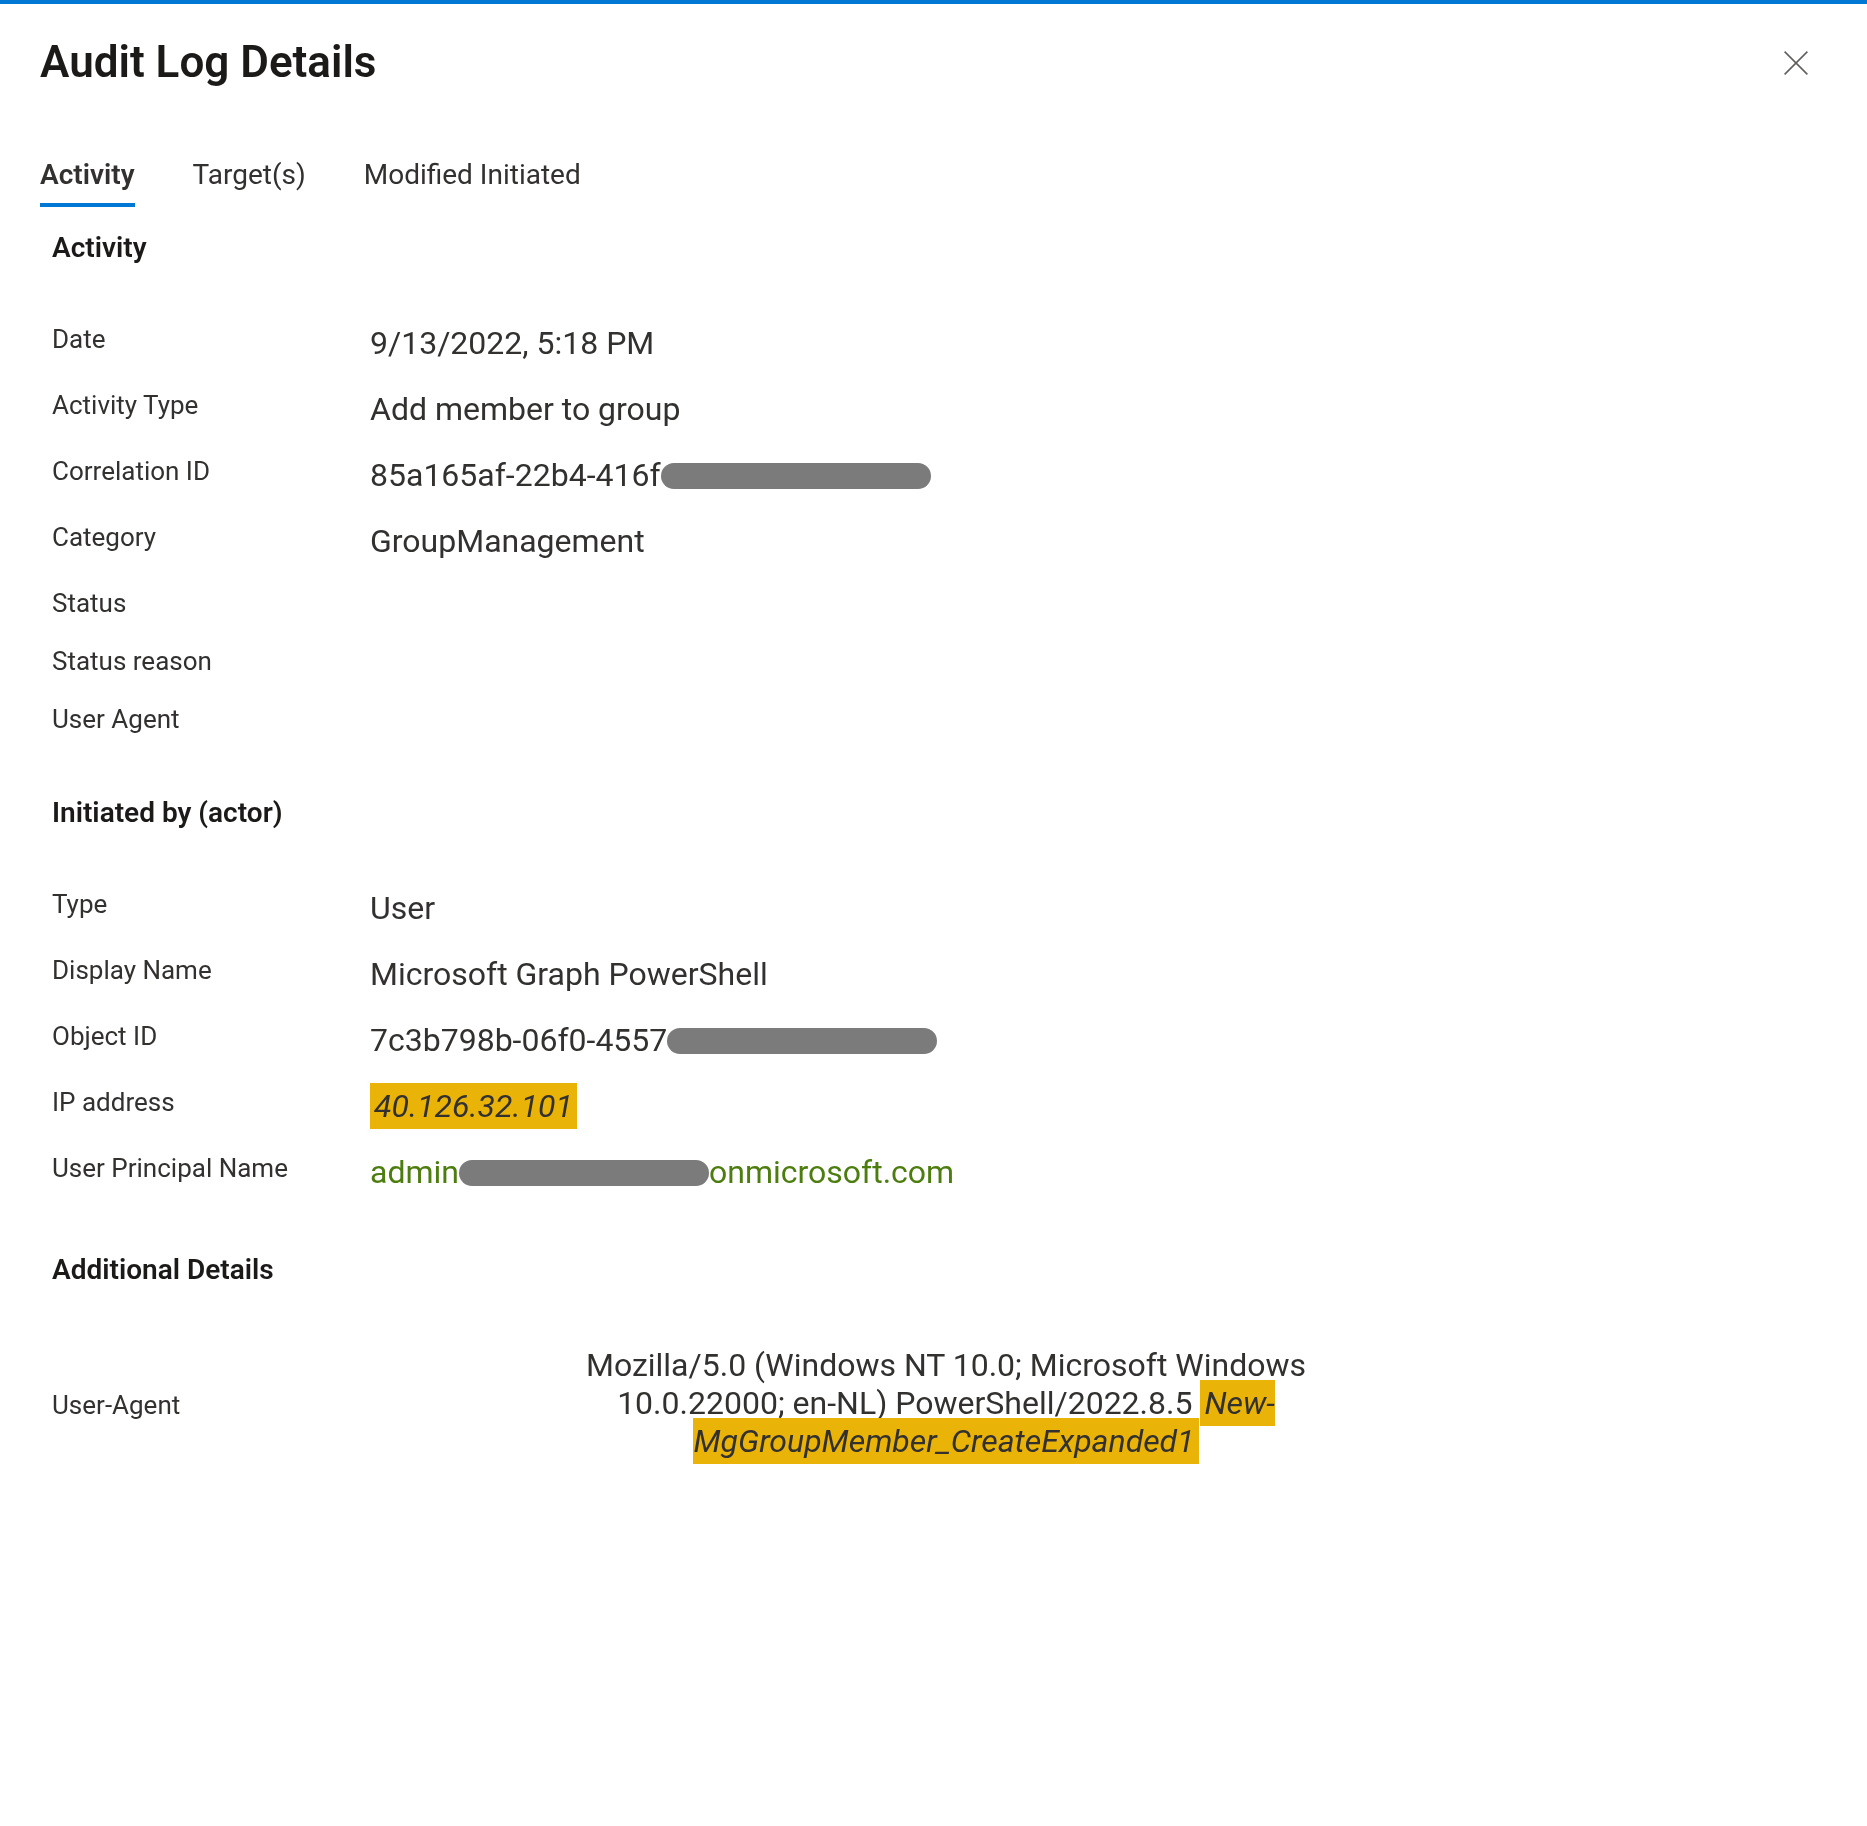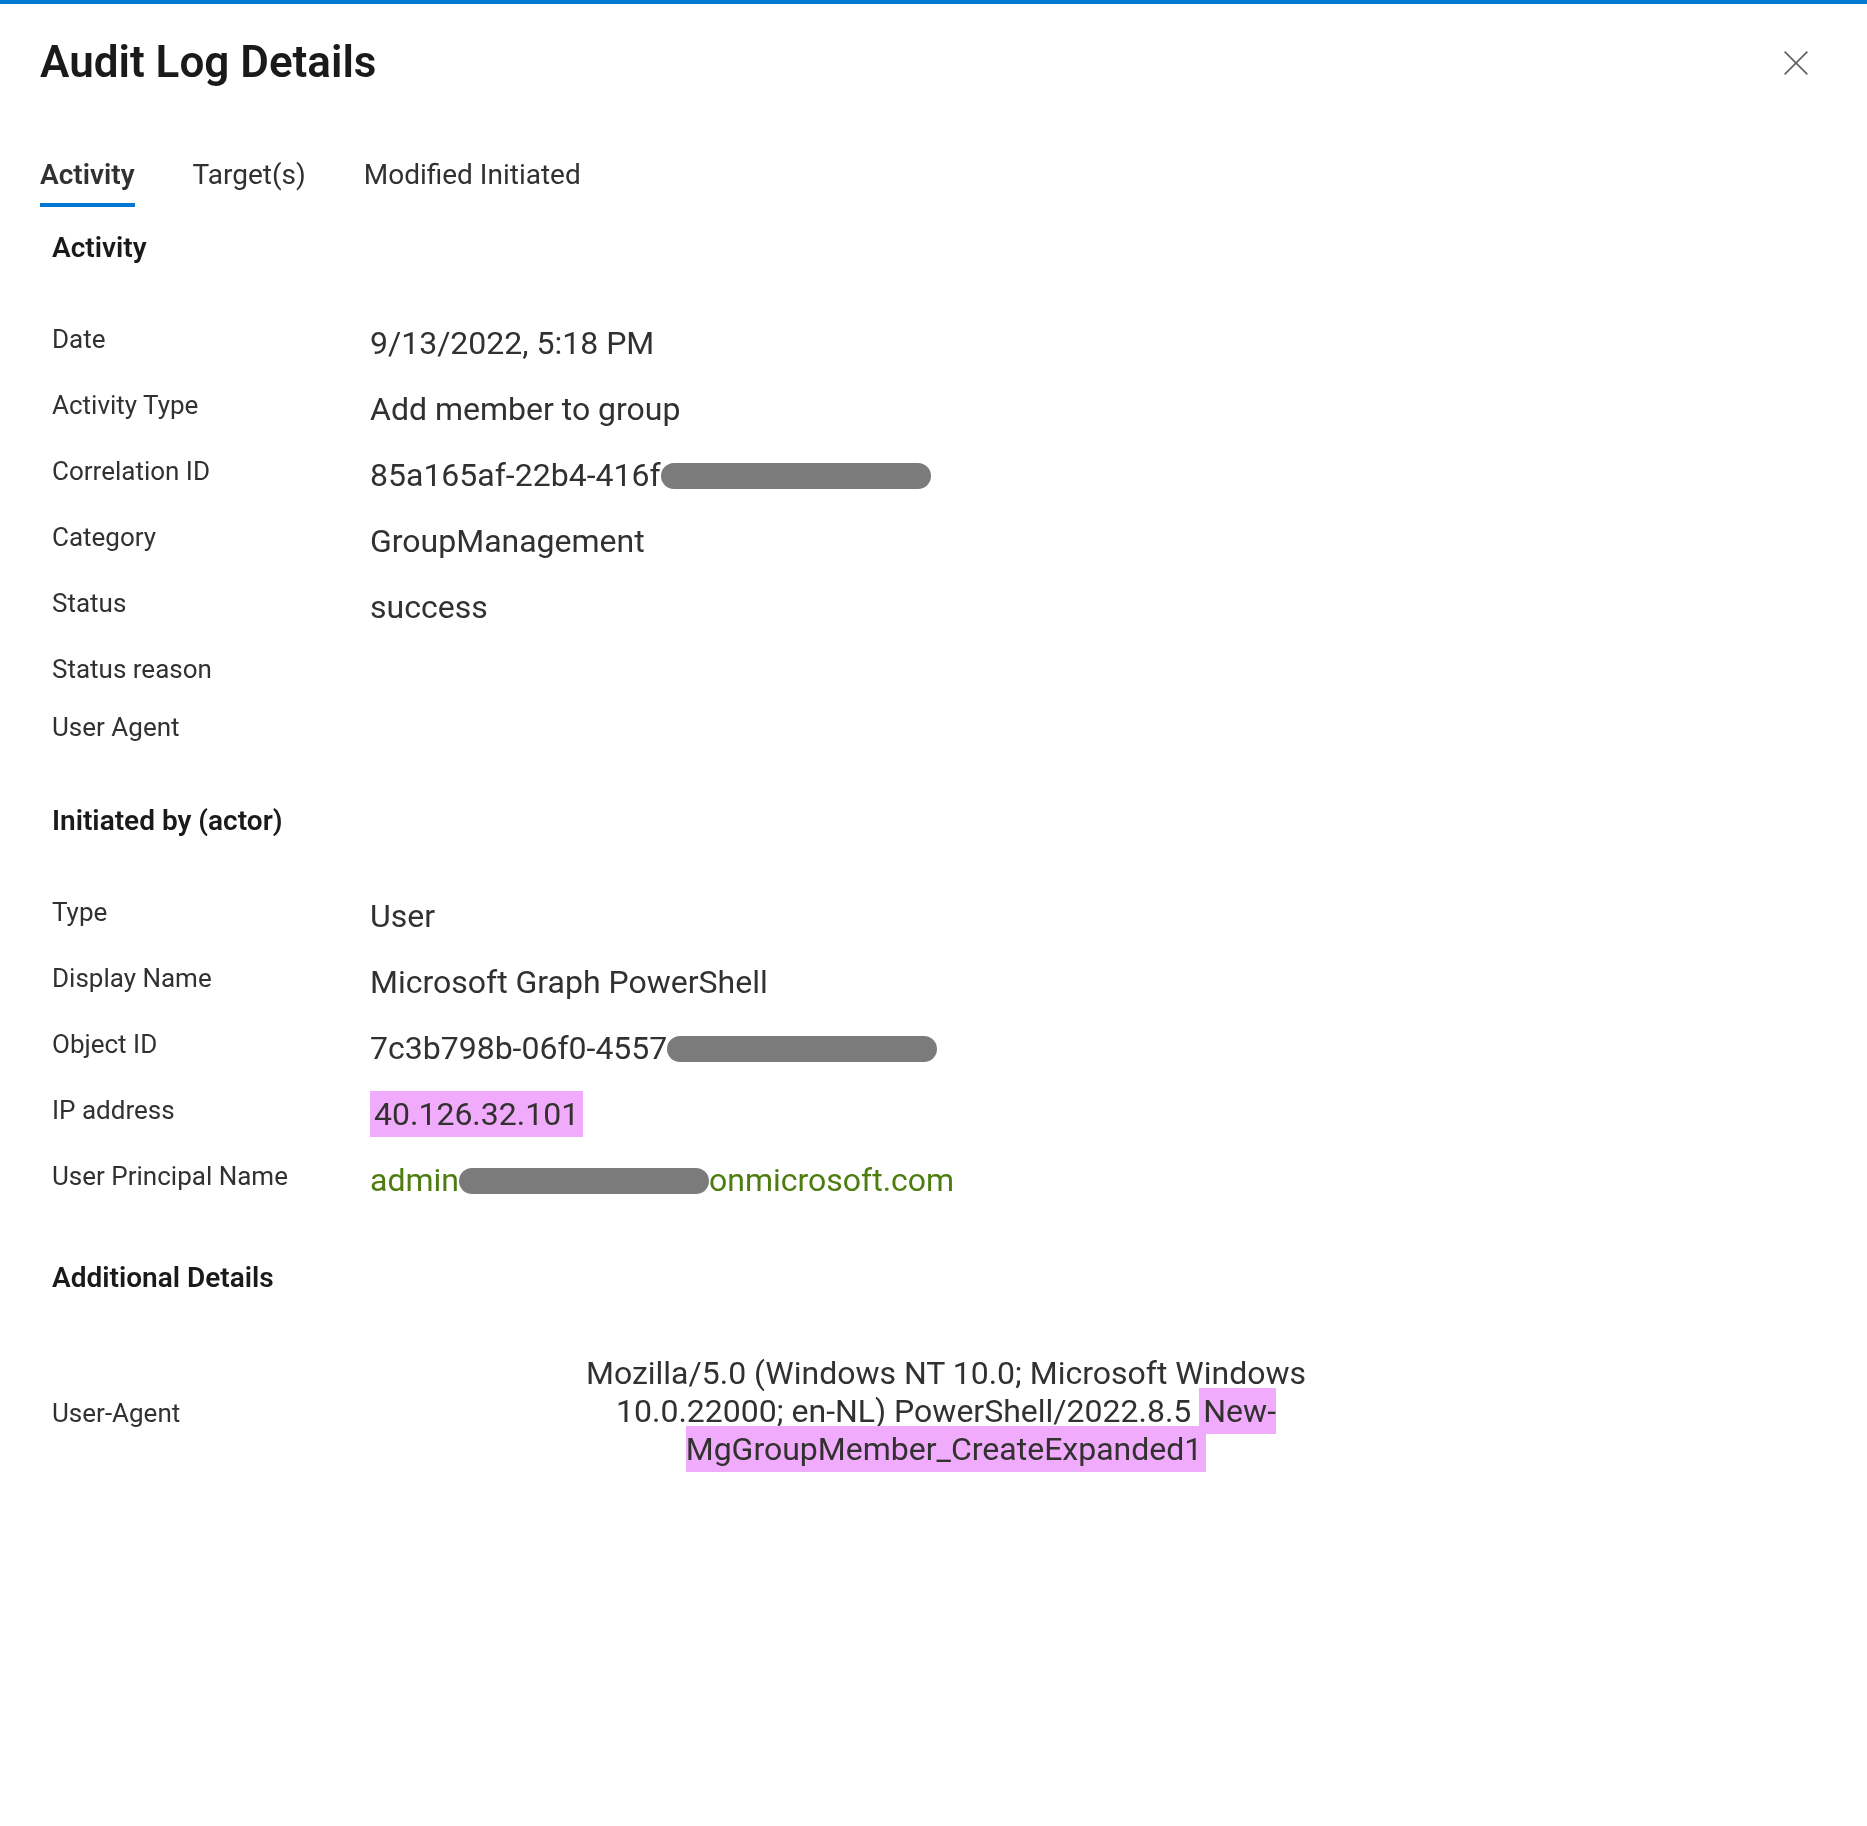--- a/index.html
+++ b/index.html
@@ -90,22 +90,23 @@
     display: inline-block;
     background: #7b7b7b;
     border-radius: 14px;
     height: 26px;
     width: 250px;
     vertical-align: middle;
     position: relative;
     top: -2px;
   }
   .hl {
-    background: #f0abfc;
+    background: #eab308;
     padding: 4px 4px;
+    font-style: italic;
   }
   .link { color: #4d7c0f; }
   .spacer { height: 36px; }
 </style>
 </head>
 <body>
 
 <div class="header-row">
   <h1 class="page-title">Audit Log Details</h1>
   <button class="close-btn">
@@ -141,21 +142,20 @@
   </div>
 </div>
 
 <div class="kv-row">
   <div class="kv-label">Category</div>
   <div class="kv-value">GroupManagement</div>
 </div>
 
 <div class="kv-row">
   <div class="kv-label">Status</div>
-  <div class="kv-value">success</div>
 </div>
 
 <div class="kv-row">
   <div class="kv-label">Status reason</div>
   <div class="kv-value"></div>
 </div>
 
 <div class="kv-row">
   <div class="kv-label">User Agent</div>
   <div class="kv-value"></div>

